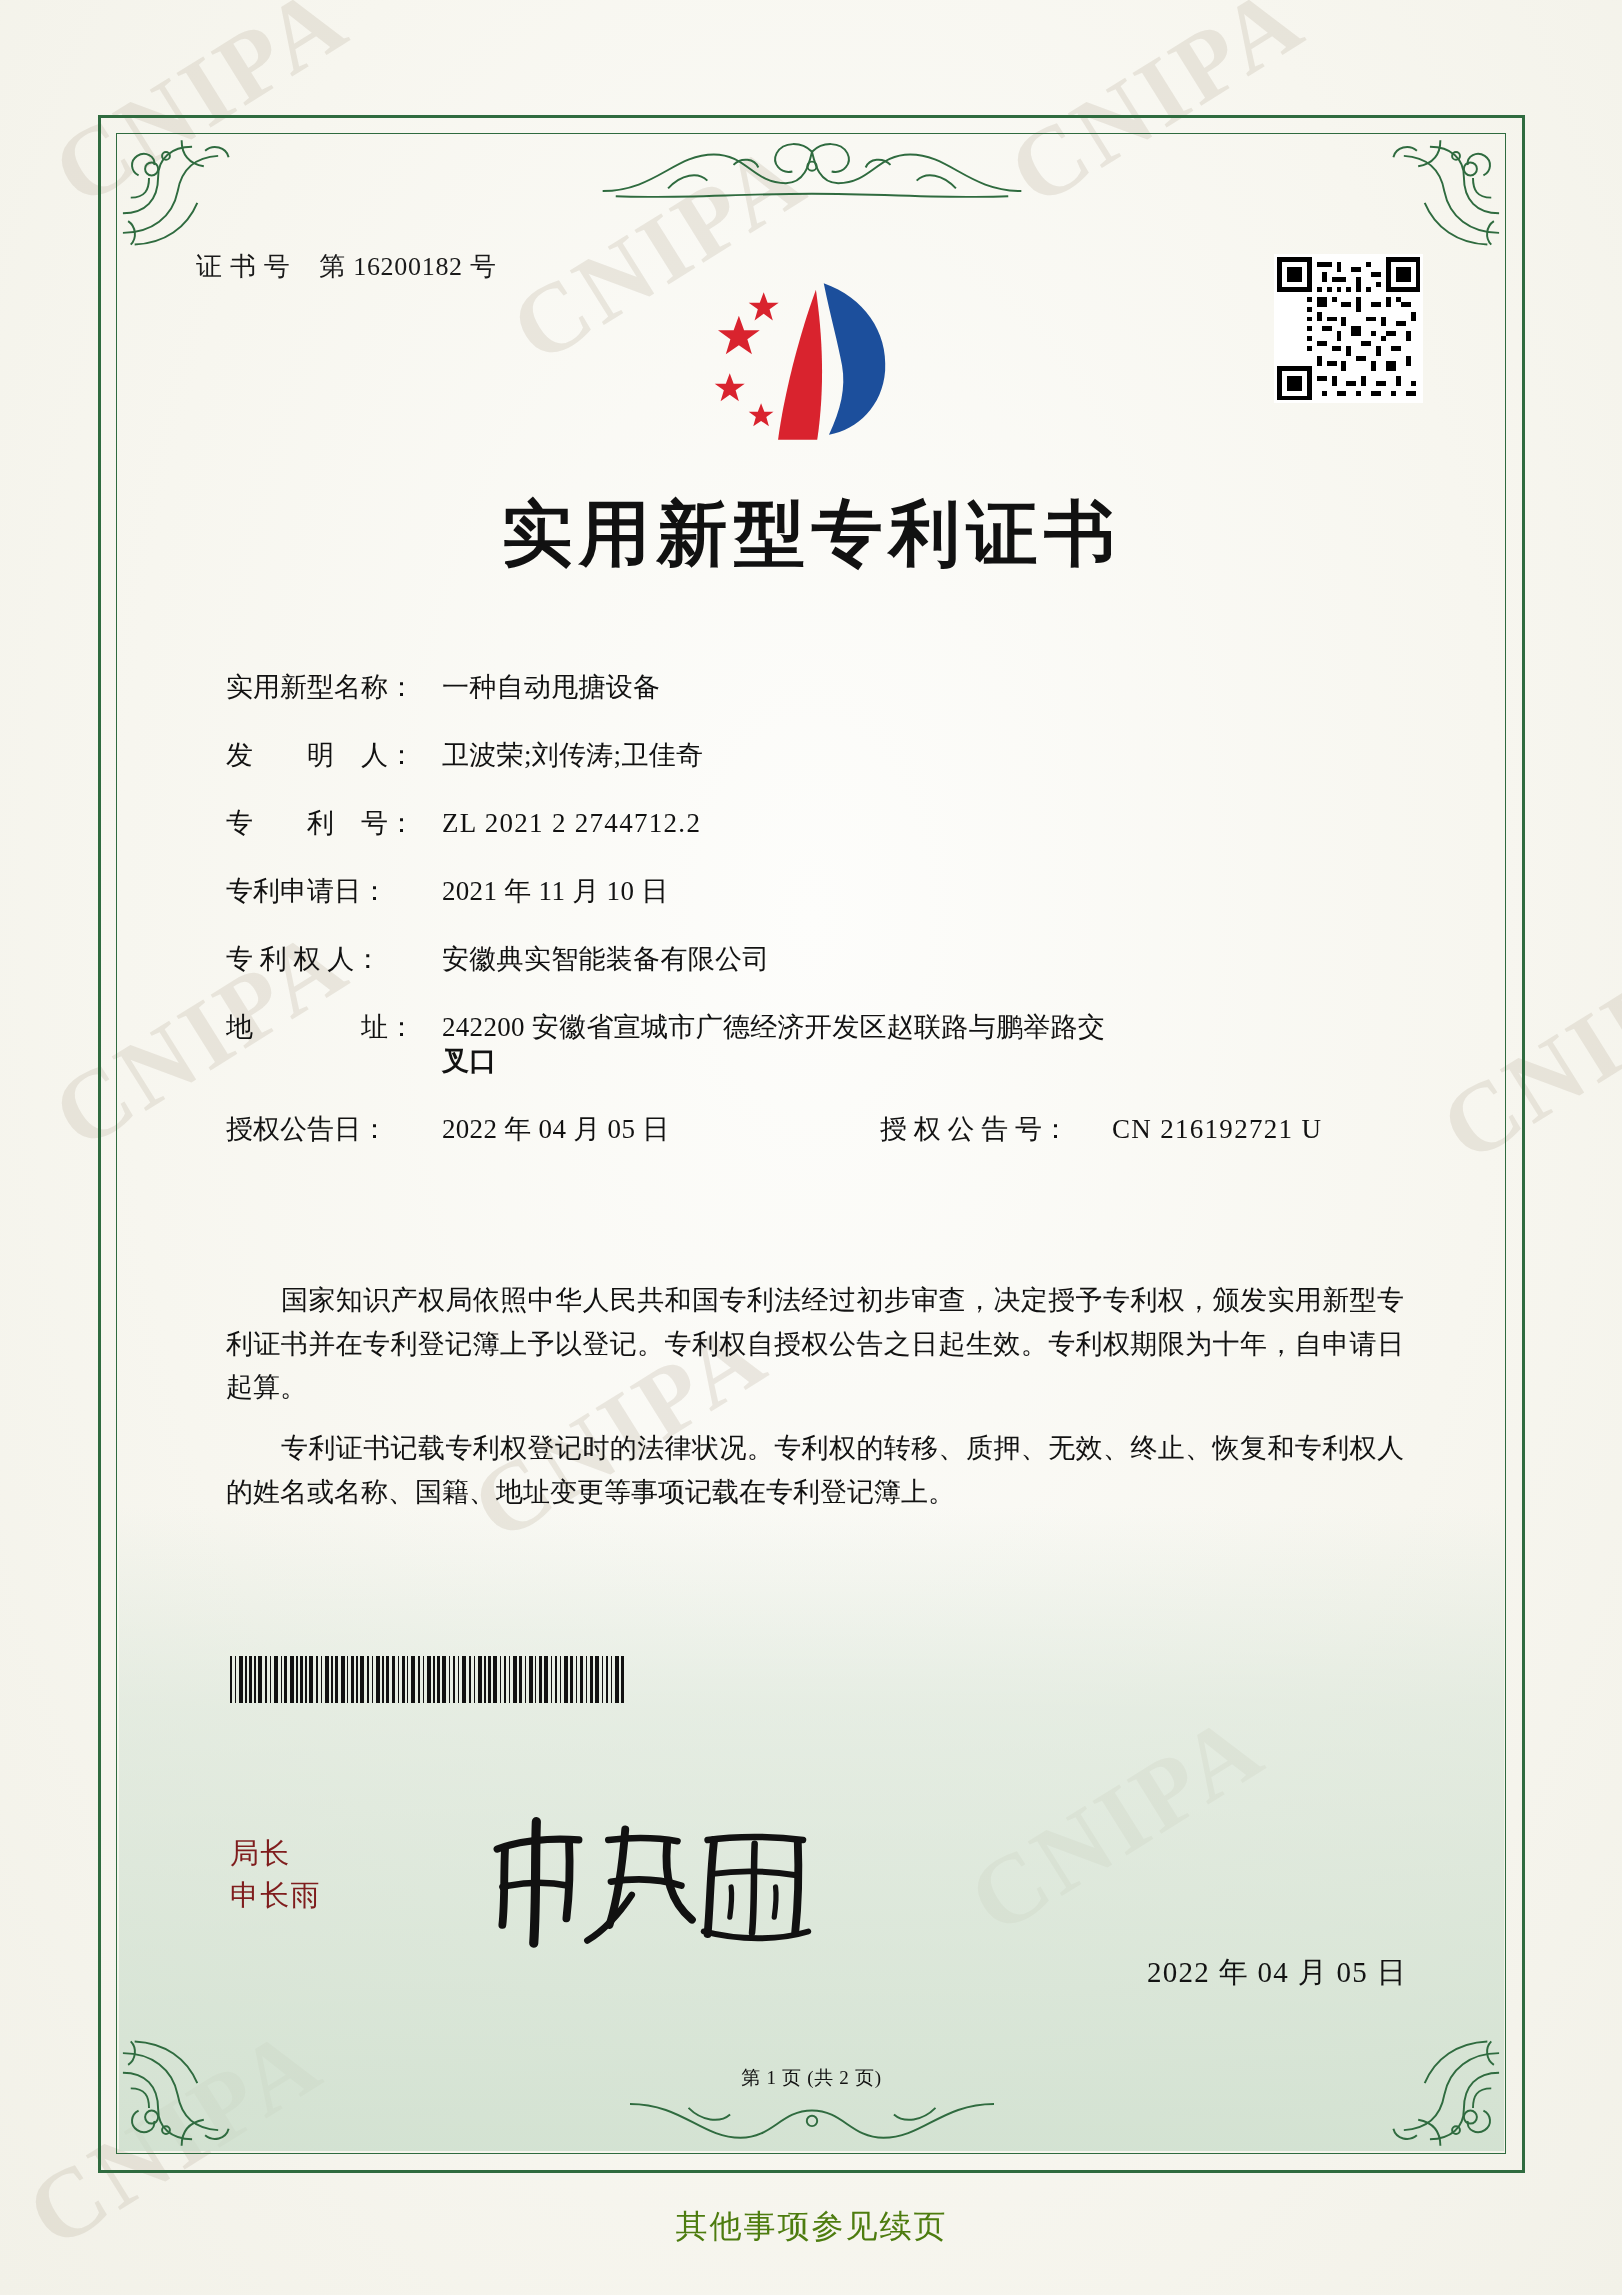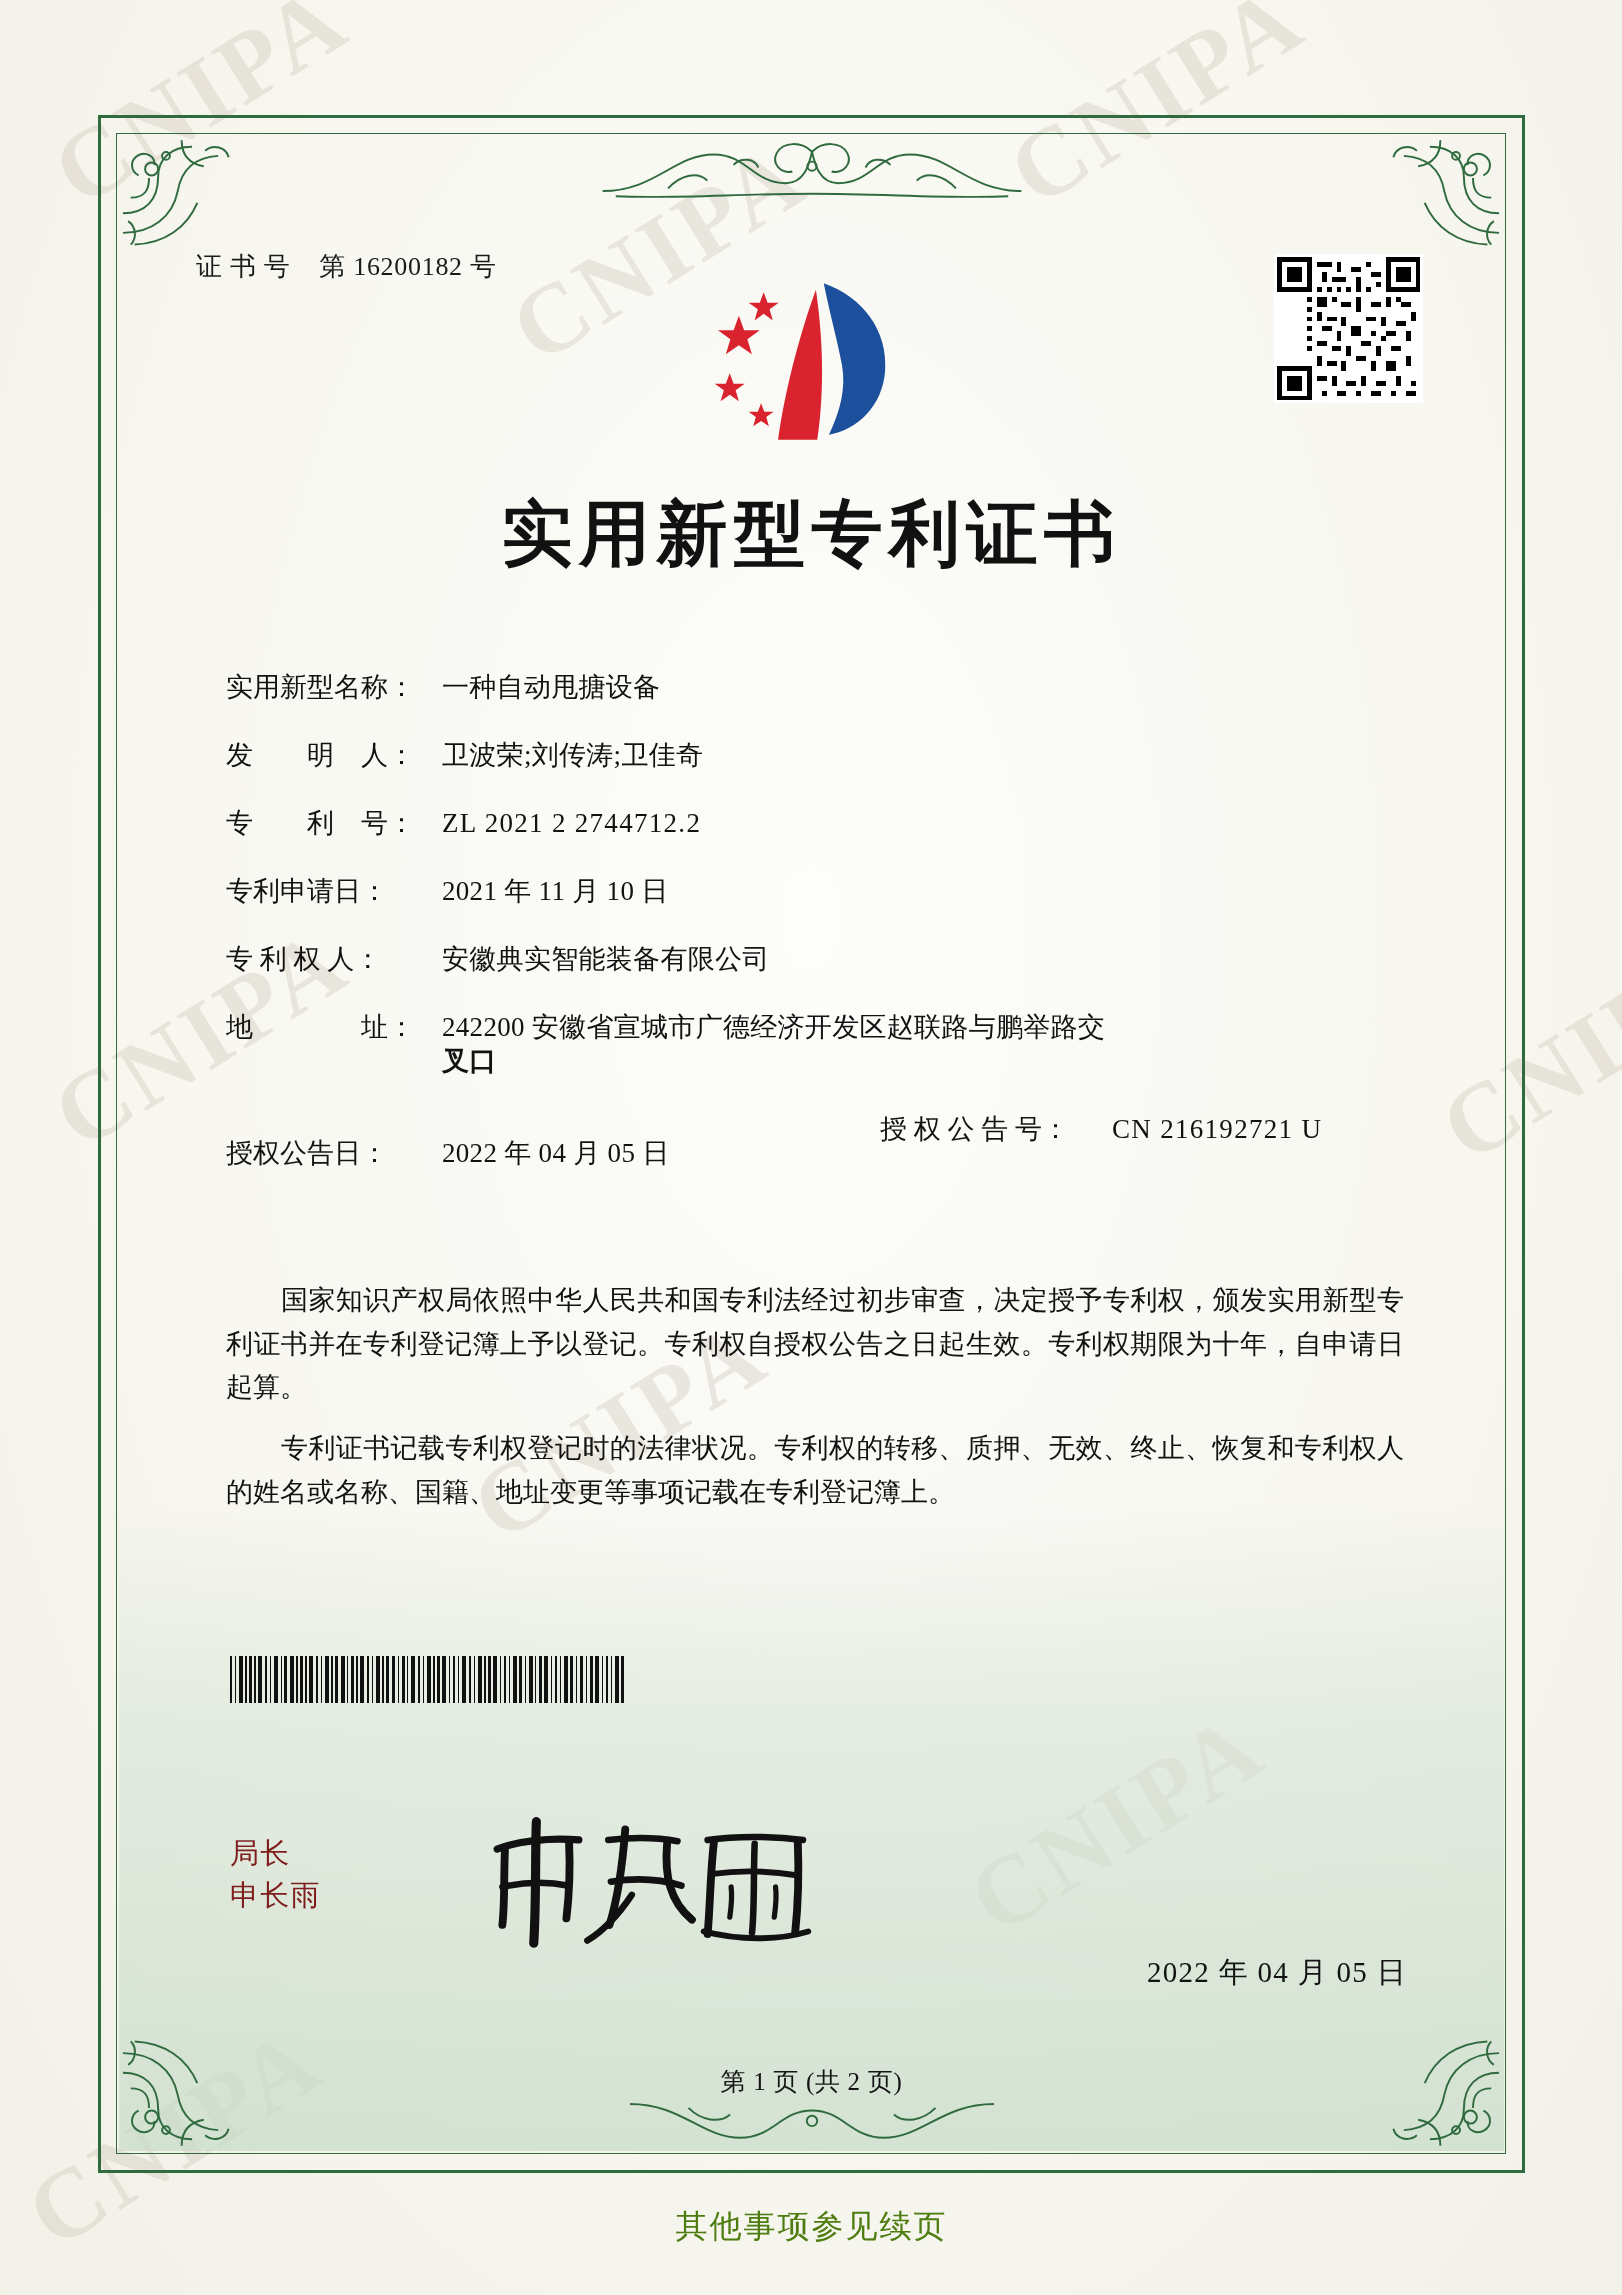--- a/index.html
+++ b/index.html
@@ -190,21 +190,21 @@
     font-family: "Liberation Serif", serif;
     letter-spacing: 1.3px;
   }
   .fv .second-line { display: block; margin-top: 6.5px; font-weight: bold; }
 
   .row-two-col {
     display: flex;
     align-items: flex-start;
     margin-bottom: 34px;
   }
-  .col-a { width: 654px; display: flex; margin-top: 24px; }
+  .col-a { width: 654px; display: flex; }
   .col-b { flex: 1; display: flex; }
   .col-b .fl { width: 232px; }
 
   
   .paras {
     position: absolute;
     left: 226px;
     top: 1279px;
     width: 1178px;
     font-size: 27px;
@@ -253,21 +253,21 @@
     font-size: 29px;
     color: #131313;
     letter-spacing: 1.3px;
   }
 
   .page-no {
     position: absolute;
     left: 0; right: 0;
     top: 2065px;
     text-align: center;
-    font-size: 25px;
+    font-size: 19px;
     color: #131313;
     letter-spacing: 0.7px;
   }
 
   .footer-note {
     position: absolute;
     left: 0; right: 0;
     top: 2205px;
     text-align: center;
     font-size: 32px;

